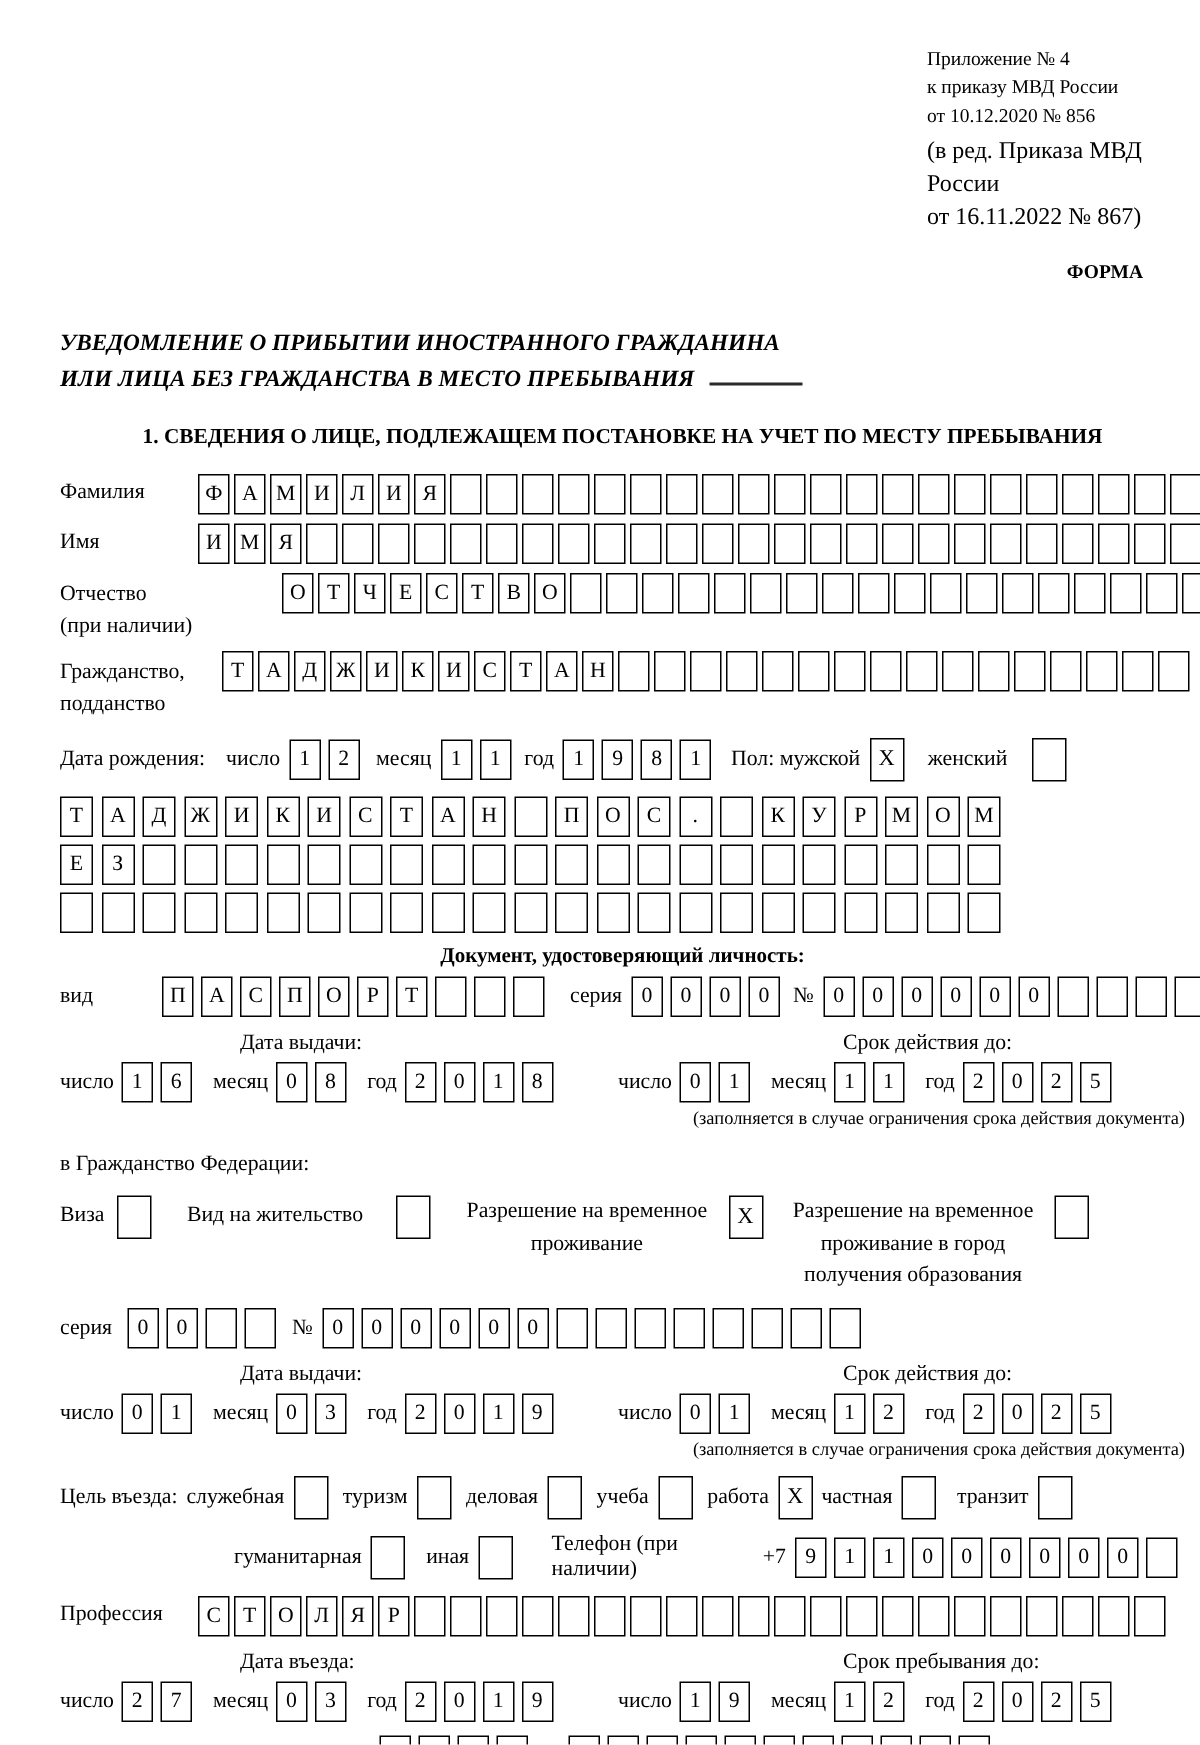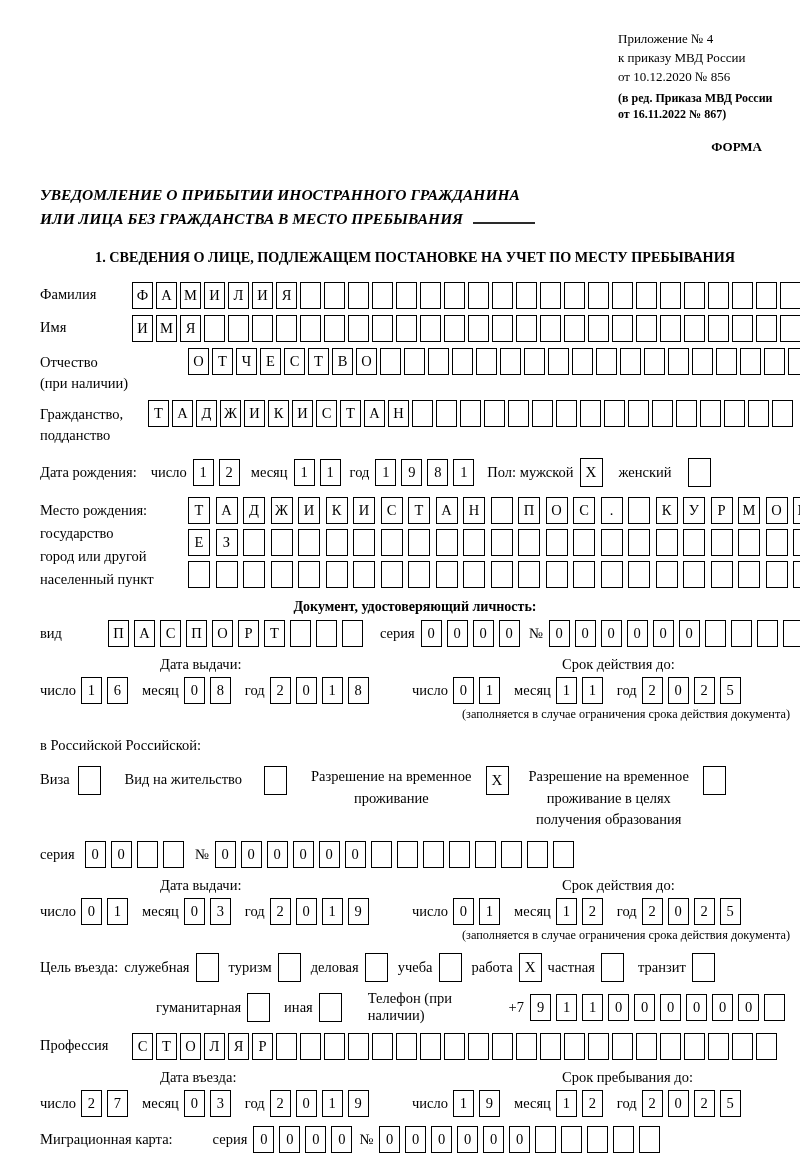--- a/index.html
+++ b/index.html
@@ -3,21 +3,21 @@
 <meta charset="utf-8">
 <style>
   html,body{margin:0;padding:0;background:#fff;}
   body{
     width:800px;height:1163px;overflow:hidden;box-sizing:border-box;
     padding:30px 10px 0 40px;color:#000;
     font-family:"Liberation Serif","DejaVu Serif",serif;font-size:14.5px;
   }
   
   .appendix{margin-left:578px;font-size:13px;line-height:1.45;}
-  .appendix .amend{font-size:12px;margin-top:3px;line-height:1.4;font-weight:bold;}
+  .appendix .amend{font-size:16px;margin-top:3px;line-height:1.4;}
   .forma{font-weight:bold;text-align:right;padding-right:28px;font-size:13px;margin-top:16px;}
   .title{text-align:left;font-weight:bold;font-size:15.5px;margin-top:28px;line-height:1.55;font-style:italic;}
   .blank{display:inline-block;width:62px;border-bottom:2px solid #2a2a2a;height:12px;margin-left:10px;}
   .sec{font-weight:bold;font-size:14.2px;text-align:center;margin-top:18px;}
   
   .cells{display:flex;flex-wrap:nowrap;}
   .cell{
     width:19px;height:25px;border:1.5px solid #000;margin-right:3px;flex:none;
     display:inline-flex;align-items:center;justify-content:center;font-size:14.5px;
   }
@@ -233,26 +233,20 @@
       <span class="cell">8</span>
       <span class="cell">1</span>
     </span>
   <span class="t" style="margin-left:8px;">Пол: мужской</span>
   <span class="cb">X</span>
   <span class="t" style="margin-left:16px;">женский</span>
   <span class="cb" style="margin-left:10px;"></span>
 </div>
 
 <div class="frow" style="margin-top:10px;">
-  <div class="flabel w148" style="line-height:1.58;padding-top:2px;">
-    <div>Место рождения:</div>
-    <div>государство</div>
-    <div>город или другой</div>
-    <div>населенный пункт</div>
-  </div>
   <div>
     <div class="cells wide" style="margin-bottom:5px;">
         <span class="cell">Т</span>
         <span class="cell">А</span>
         <span class="cell">Д</span>
         <span class="cell">Ж</span>
         <span class="cell">И</span>
         <span class="cell">К</span>
         <span class="cell">И</span>
         <span class="cell">С</span>
@@ -405,36 +399,36 @@
           <span class="cell">0</span>
           <span class="cell">2</span>
           <span class="cell">5</span>
         </span>
     </div>
   </div>
 </div>
 <div class="vnote">(заполняется в случае ограничения срока действия документа)</div>
 
 <div class="plain">
-  <div>в Российской Российской:</div>
+  <div>в Гражданство Федерации:</div>
 </div>
 
 <div class="permitrow">
   <span style="padding-top:5px;">Виза</span>
   <span class="cb" style="margin-left:8px;"></span>
   <span style="margin-left:24px;padding-top:5px;">Вид на жительство</span>
   <span class="cb" style="margin-left:22px;"></span>
   <span class="plines" style="margin-left:24px;">
     <div>Разрешение на временное</div>
     <div>проживание</div>
   </span>
   <span class="cb" style="margin-left:14px;">X</span>
   <span class="plines" style="margin-left:20px;">
     <div>Разрешение на временное</div>
-    <div>проживание в целях</div>
+    <div>проживание в город</div>
     <div>получения образования</div>
   </span>
   <span class="cb" style="margin-left:14px;"></span>
 </div>
 
 <div class="inline-row" style="margin-top:10px;">
   <span class="t" style="margin-right:10px;">серия</span>
   <span class="cells dcells">
       <span class="cell">0</span>
       <span class="cell">0</span>

